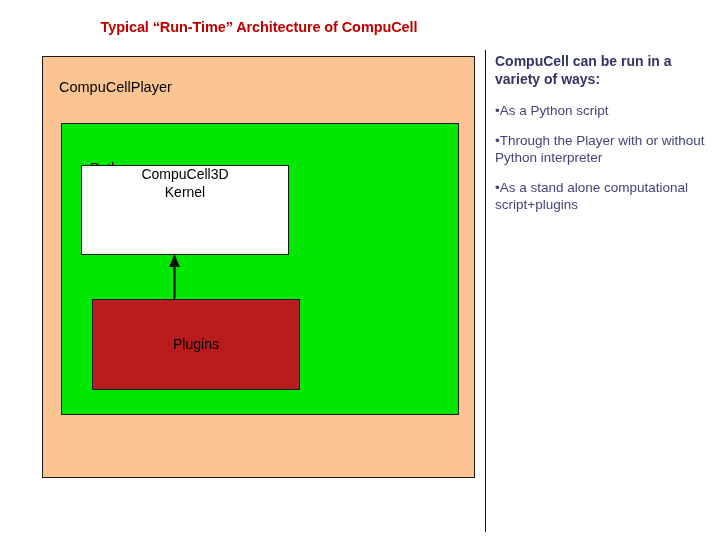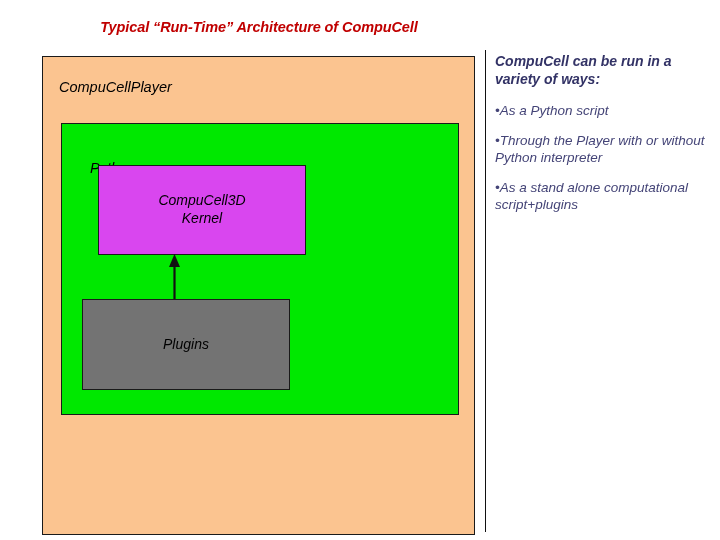--- a/index.html
+++ b/index.html
@@ -14,21 +14,20 @@
     overflow: hidden;
     position: relative;
   }
 
   #slide {
     position: absolute;
     left: 0;
     top: 0;
     width: 720px;
     height: 540px;
-    font-style: italic;
   }
 
   
   .slide-title {
     position: absolute;
     left: 42px;
     top: 20px;
     width: 434px;
     text-align: center;
     font-size: 14.5px;
@@ -38,21 +37,21 @@
     line-height: 1.1;
     white-space: nowrap;
   }
 
   
   .player-box {
     position: absolute;
     left: 42px;
     top: 56px;
     width: 433px;
-    height: 479px;
+    height: 422px;
     background: #FBC490;
     border: 1.5px solid #1a1a1a;
     box-sizing: border-box;
   }
 
   .player-label {
     position: absolute;
     left: 16px;
     top: 22px;
     font-size: 14.5px;
@@ -76,39 +75,38 @@
     left: 28px;
     top: 11px;
     font-size: 14.5px;
     color: #000000;
     white-space: nowrap;
     margin-top: 25px;
   }
 
   .kernel-box {
     position: absolute;
-    left: 36px;
+    left: 19px;
     top: 41px;
     width: 208px;
     height: 90px;
-    background: #d946ef;
+    background: #ffffff;
     border: 1.5px solid #1a1a1a;
     box-sizing: border-box;
     display: flex;
-    align-items: center;
     justify-content: center;
   }
 
   .plugins-box {
     position: absolute;
-    left: 20px;
+    left: 30px;
     top: 175px;
     width: 208px;
     height: 91px;
-    background: #737373;
+    background: #b91c1c;
     border: 1.5px solid #1a1a1a;
     box-sizing: border-box;
     display: flex;
     align-items: center;
     justify-content: center;
   }
 
   .box-label {
     font-size: 14px;
     color: #000000;

